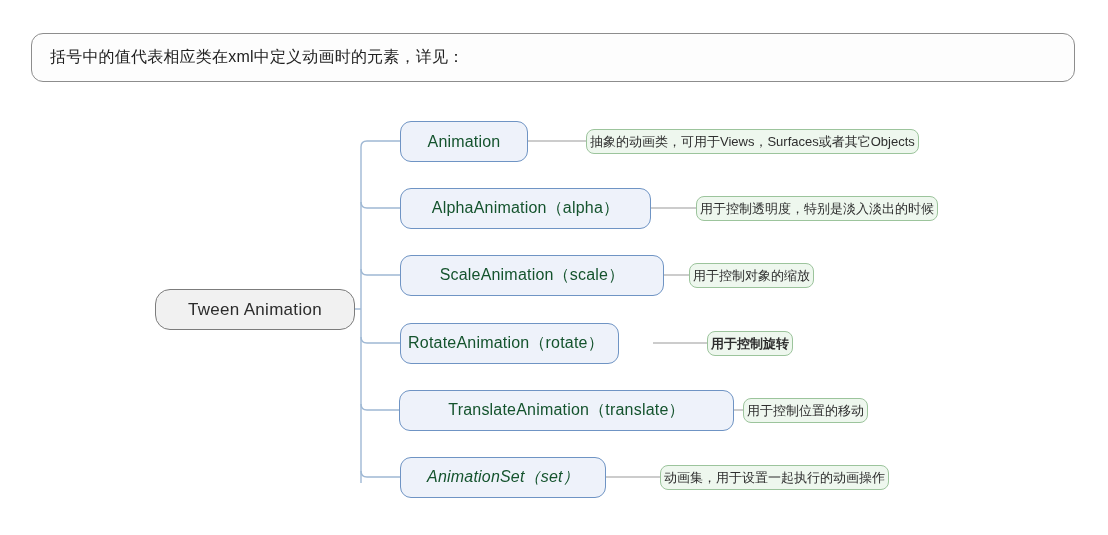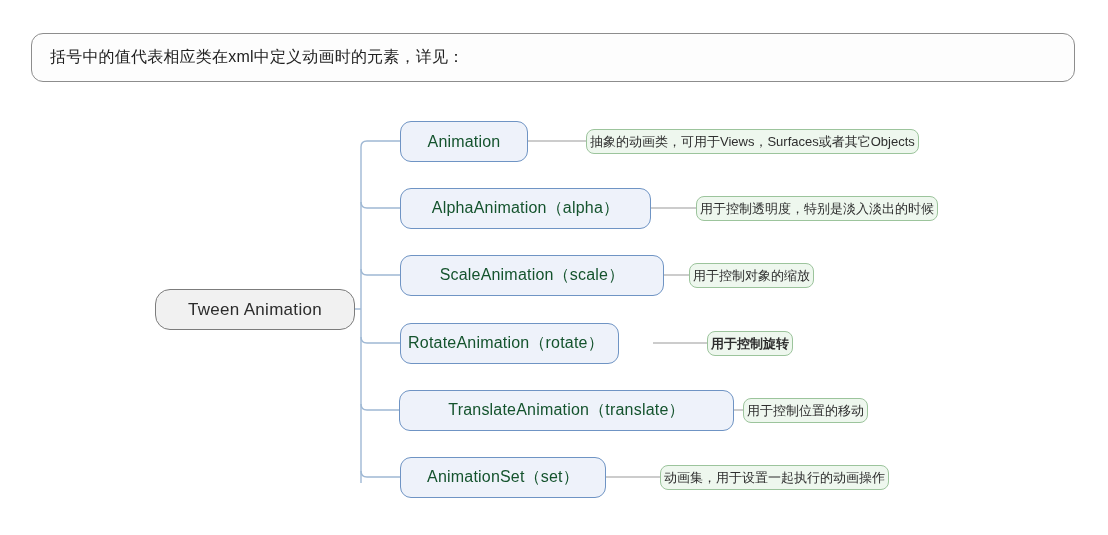--- a/index.html
+++ b/index.html
@@ -144,21 +144,21 @@
 <div class="class-node" style="left:400px; top:121px; width:128px;">Animation</div>
 
 <div class="class-node" style="left:400px; top:188px; width:251px;">AlphaAnimation（alpha）</div>
 
 <div class="class-node" style="left:400px; top:255px; width:264px;">ScaleAnimation（scale）</div>
 
 <div class="class-node" style="left:400px; top:323px; width:219px;padding-left:9px;">RotateAnimation（rotate）</div>
 
 <div class="class-node" style="left:399px; top:390px; width:335px;text-align:right;">TranslateAnimation（translate）</div>
 
-<div class="class-node" style="left:400px; top:457px; width:206px;">AnimationSet（set）</div>
+<div class="class-node" style="left:400px; top:457px; width:206px;font-style:italic;">AnimationSet（set）</div>
 
 <div class="note-box" style="left:586px; top:129px;">抽象的动画类，可用于Views，Surfaces或者其它Objects</div>
 
 <div class="note-box" style="left:696px; top:196px;">用于控制透明度，特别是淡入淡出的时候</div>
 
 <div class="note-box" style="left:689px; top:263px;">用于控制对象的缩放</div>
 
 <div class="note-box" style="left:707px; top:331px;font-weight:bold;">用于控制旋转</div>
 
 <div class="note-box" style="left:743px; top:398px;">用于控制位置的移动</div>

